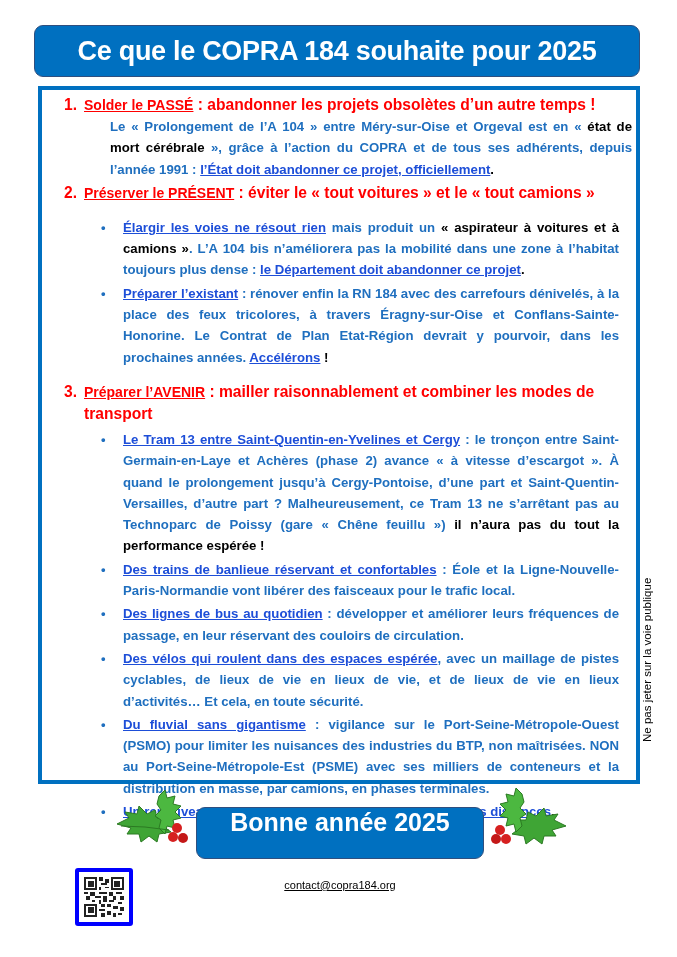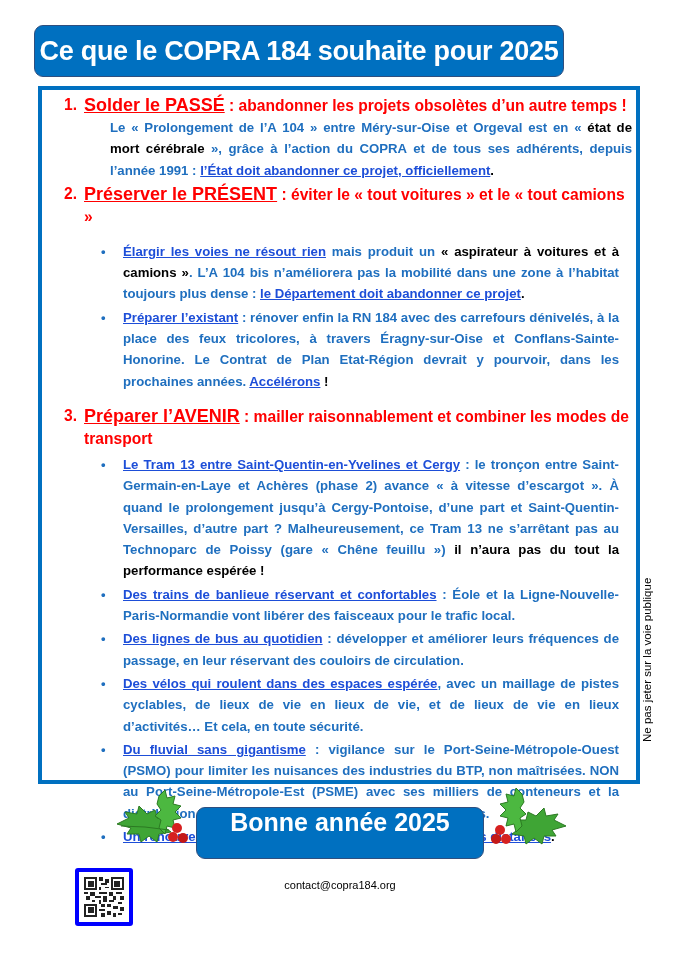--- a/index.html
+++ b/index.html
@@ -1,46 +1,46 @@
 <!DOCTYPE html>
 <html><head>
 <meta charset="utf-8">
 <style>
   html, body { margin:0; padding:0; background:#ffffff; }
   body { width:677px; height:957px; position:relative; overflow:hidden;
          font-family:"Liberation Sans", "DejaVu Sans", sans-serif; }
-  .title-banner { position:absolute; left:34px; top:25px; width:530px; height:52px;
+  .title-banner { position:absolute; left:34px; top:25px; width:606px; height:52px;
          background:#0070c0; border-radius:9px; border:1px solid #2f4f7f; box-sizing:border-box;
          color:#fff; font-weight:bold; font-size:27px; display:flex; align-items:center; justify-content:center; letter-spacing:-0.3px; }
   .frame { position:absolute; left:38px; top:86px; width:602px; height:698px;
          border:4px solid #0070c0; box-sizing:border-box; }
   .content { position:absolute; left:60px; top:94px; width:572px;
          font-size:13.2px; line-height:21.3px; font-weight:bold; color:#1f6fbf; }
   .sec { margin:0; }
   .sec-head { color:#ff0000; font-size:15.6px; line-height:22px; position:relative; padding-left:24px; }
   .sec-head .num { position:absolute; left:4px; }
-  .sec-head .kw { font-size:18px; text-decoration:underline; font-weight:bold; }
+  .sec-head .kw { font-size:14px; text-decoration:underline; font-weight:bold; }
   .para { padding-left:50px; text-align:justify; }
   .blk { color:#000; }
   .u { text-decoration:underline; color:#1d4ed8; }
   .bullets { list-style:none; margin:13px; padding:0; }
   .bullets li { position:relative; padding-left:50px; text-align:justify; margin-bottom:2px; }
   .bullets li::before { content:"•"; position:absolute; left:28px; color:#1f6fbf; font-size:13px; }
   .side-note { position:absolute; left:641px; top:560px; width:20px; height:200px;
          font-family:"Liberation Sans", sans-serif; font-size:11.5px; color:#000;
          writing-mode:vertical-rl; transform:rotate(180deg); text-align:center; white-space:nowrap; }
   .holly { position:absolute; top:788px; width:80px; height:60px; }
   .greet-banner { position:absolute; left:196px; top:807px; width:288px; height:52px;
          background:#0070c0; border-radius:9px; border:1px solid #2f4f7f; box-sizing:border-box;
          color:#fff; font-weight:bold; font-size:25px; display:flex; align-items:flex-start; justify-content:center; }
   .qr { position:absolute; left:75px; top:868px; width:58px; height:58px; border:4px solid #0000ff;
         box-sizing:border-box; border-radius:3px; background:#fff; display:flex; align-items:center; justify-content:center; }
   .footer { position:absolute; left:140px; top:878px; width:400px; text-align:center;
         font-size:11px; line-height:14.5px; color:#000; }
-  .footer a { color:#000; }
+  .footer a { color:#000; text-decoration:underline; }
   .footer .gap { display:inline-block; width:14px; }
 </style>
 </head>
 <body>
 
 <div class="title-banner">
   <span>Ce que le COPRA 184 souhaite pour 2025</span>
 </div>
 
 <div class="frame"></div>

